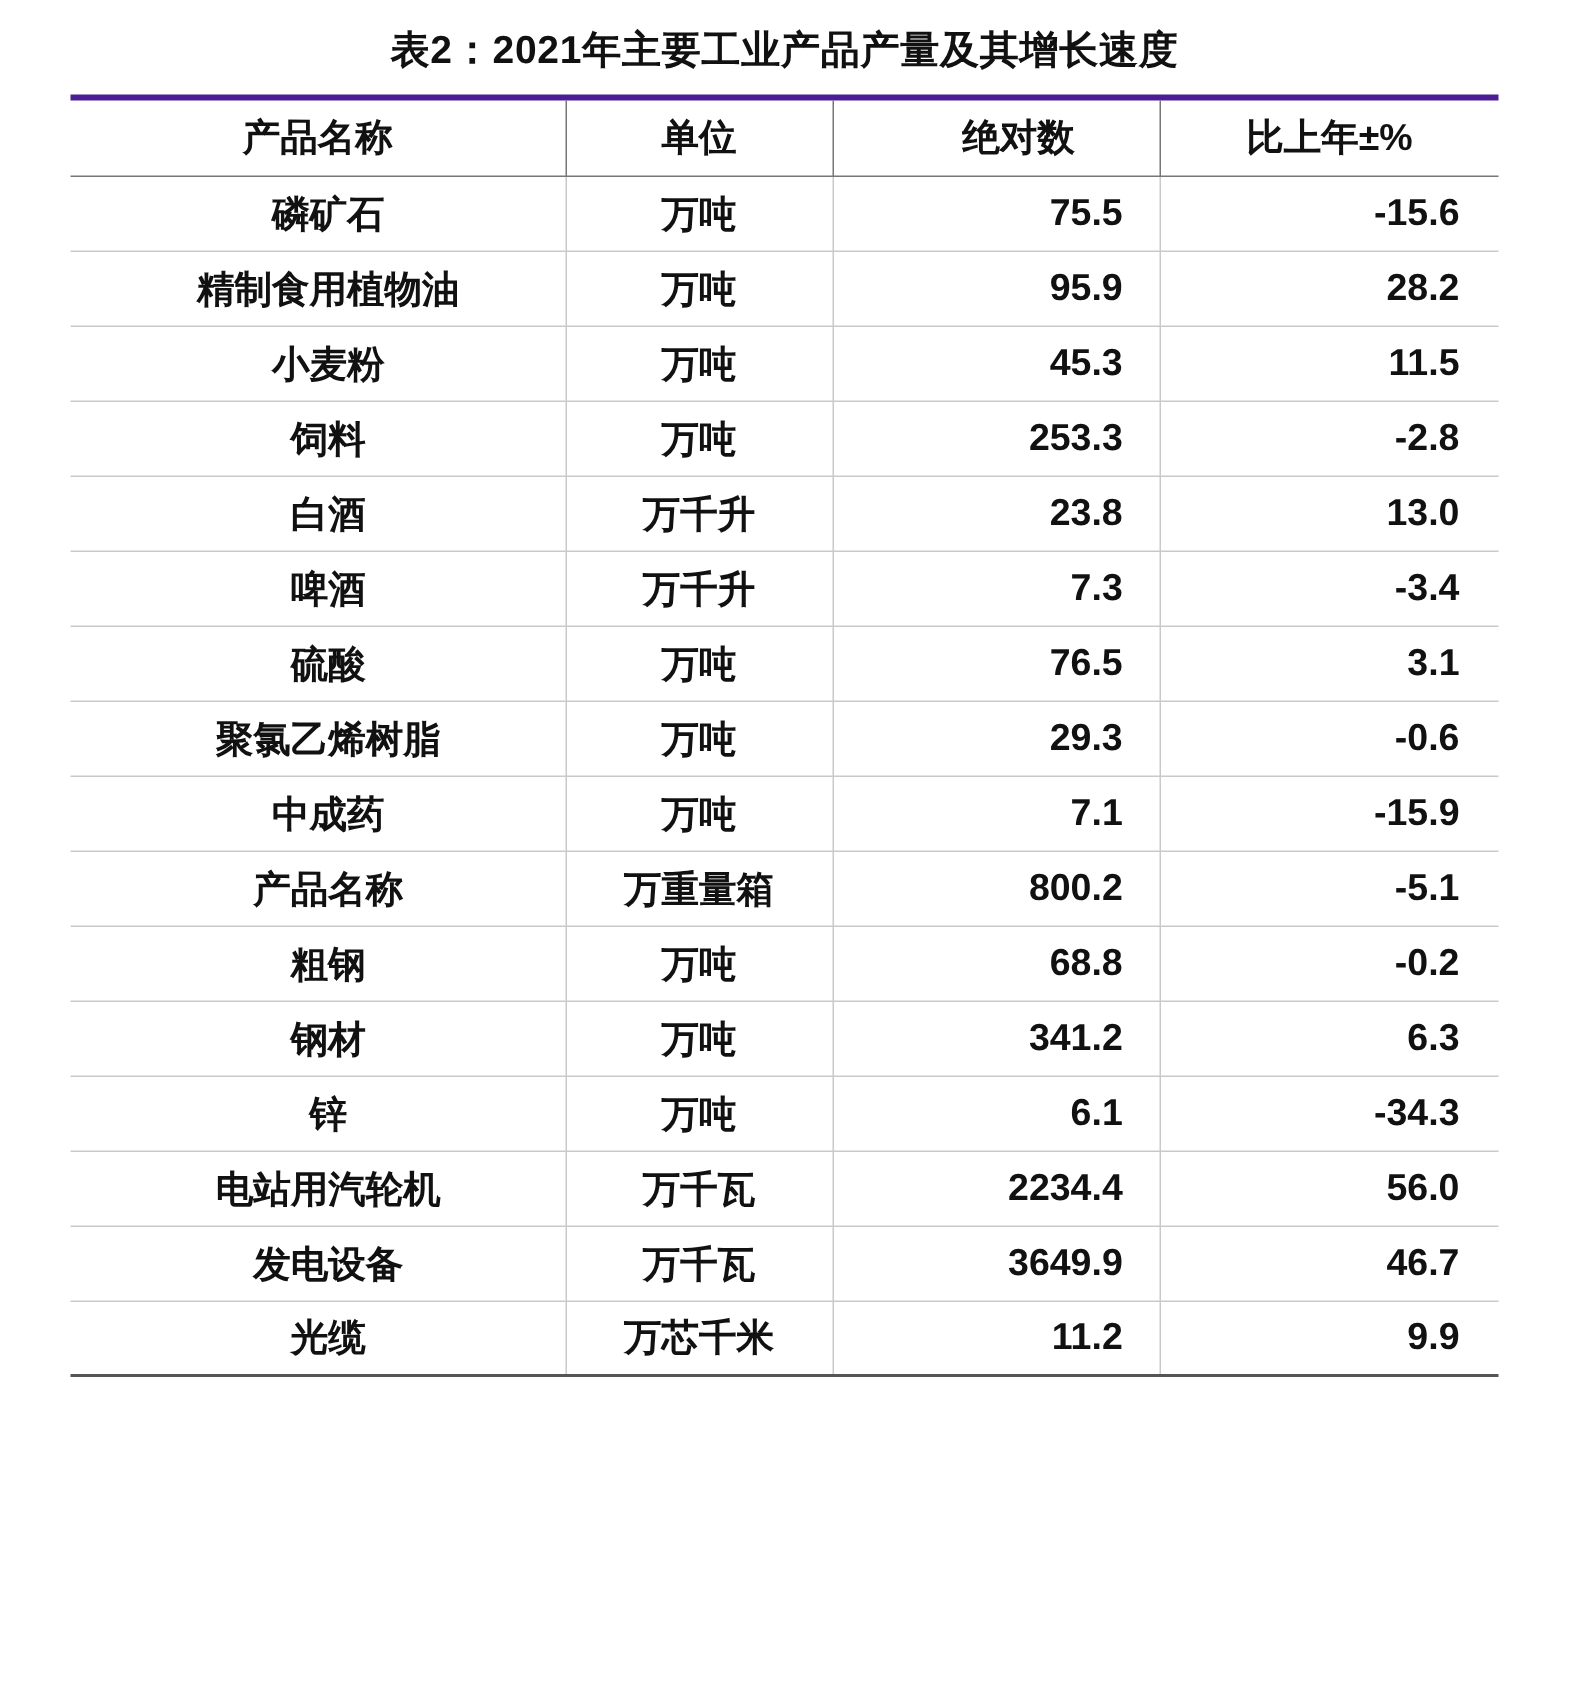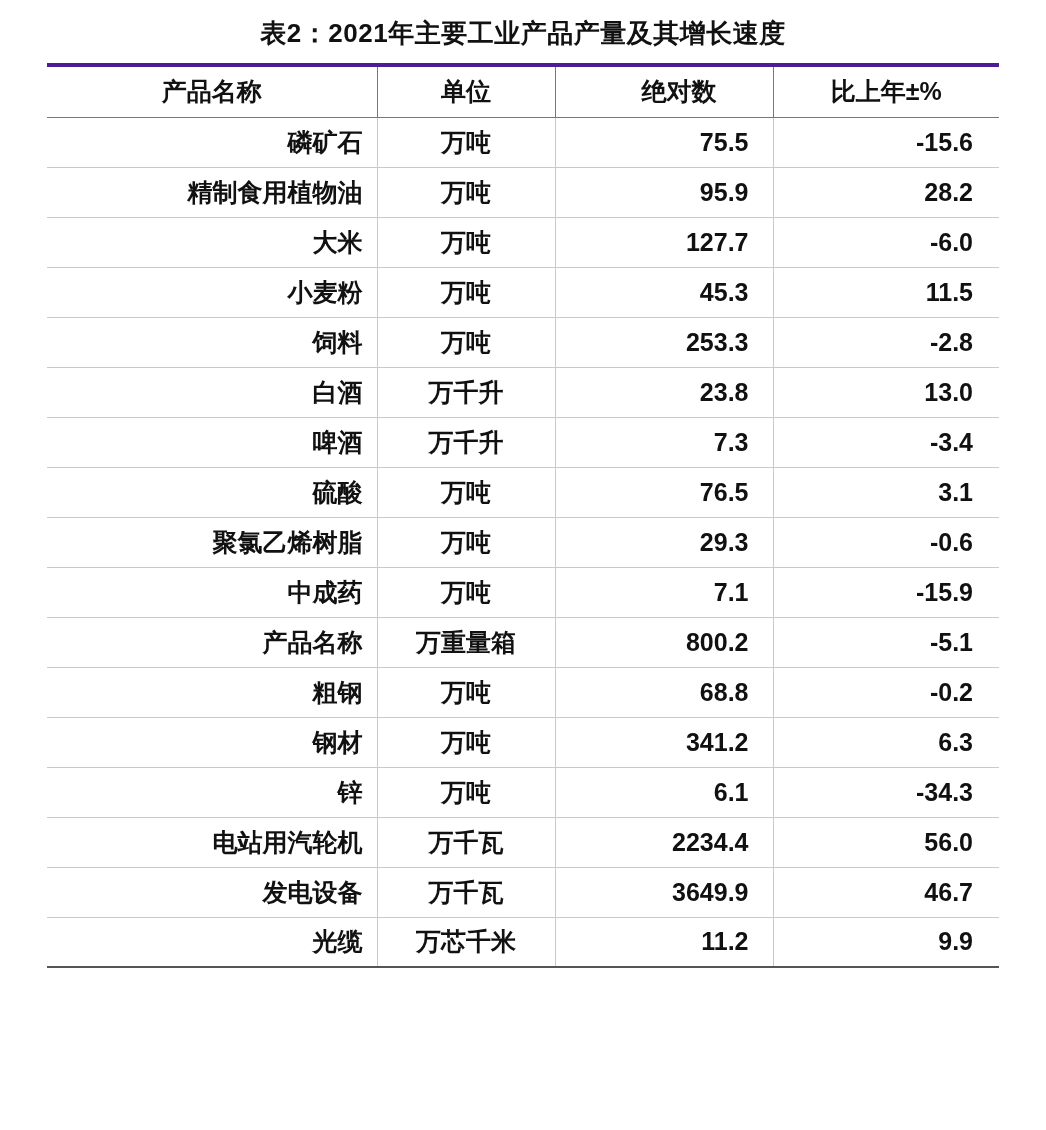--- a/index.html
+++ b/index.html
@@ -60,21 +60,21 @@
   }
   table.data-table thead th.col-name,
   table.data-table thead th.col-unit {
     border-right: 1px solid #777;
   }
   table.data-table thead th.col-abs {
     border-right: 1px solid #777;
     padding-left: 44px;
   }
   table.data-table tbody td.cell-name {
-    text-align: right;
+    text-align: center;
     border-right: 1px solid #c9c9c9;
     padding-left: 28px;
   }
   table.data-table tbody td.cell-unit {
     text-align: center;
     border-right: 1px solid #c9c9c9;
     margin-left: 23px;
   }
   table.data-table tbody td.cell-abs {
     text-align: right;
@@ -118,26 +118,20 @@
           <td class="cell-abs">75.5</td>
           <td class="cell-chg">-15.6</td>
         </tr>
         <tr>
           <td class="cell-name">精制食用植物油</td>
           <td class="cell-unit">万吨</td>
           <td class="cell-abs">95.9</td>
           <td class="cell-chg">28.2</td>
         </tr>
         <tr>
-          <td class="cell-name">大米</td>
-          <td class="cell-unit">万吨</td>
-          <td class="cell-abs">127.7</td>
-          <td class="cell-chg">-6.0</td>
-        </tr>
-        <tr>
           <td class="cell-name">小麦粉</td>
           <td class="cell-unit">万吨</td>
           <td class="cell-abs">45.3</td>
           <td class="cell-chg">11.5</td>
         </tr>
         <tr>
           <td class="cell-name">饲料</td>
           <td class="cell-unit">万吨</td>
           <td class="cell-abs">253.3</td>
           <td class="cell-chg">-2.8</td>

